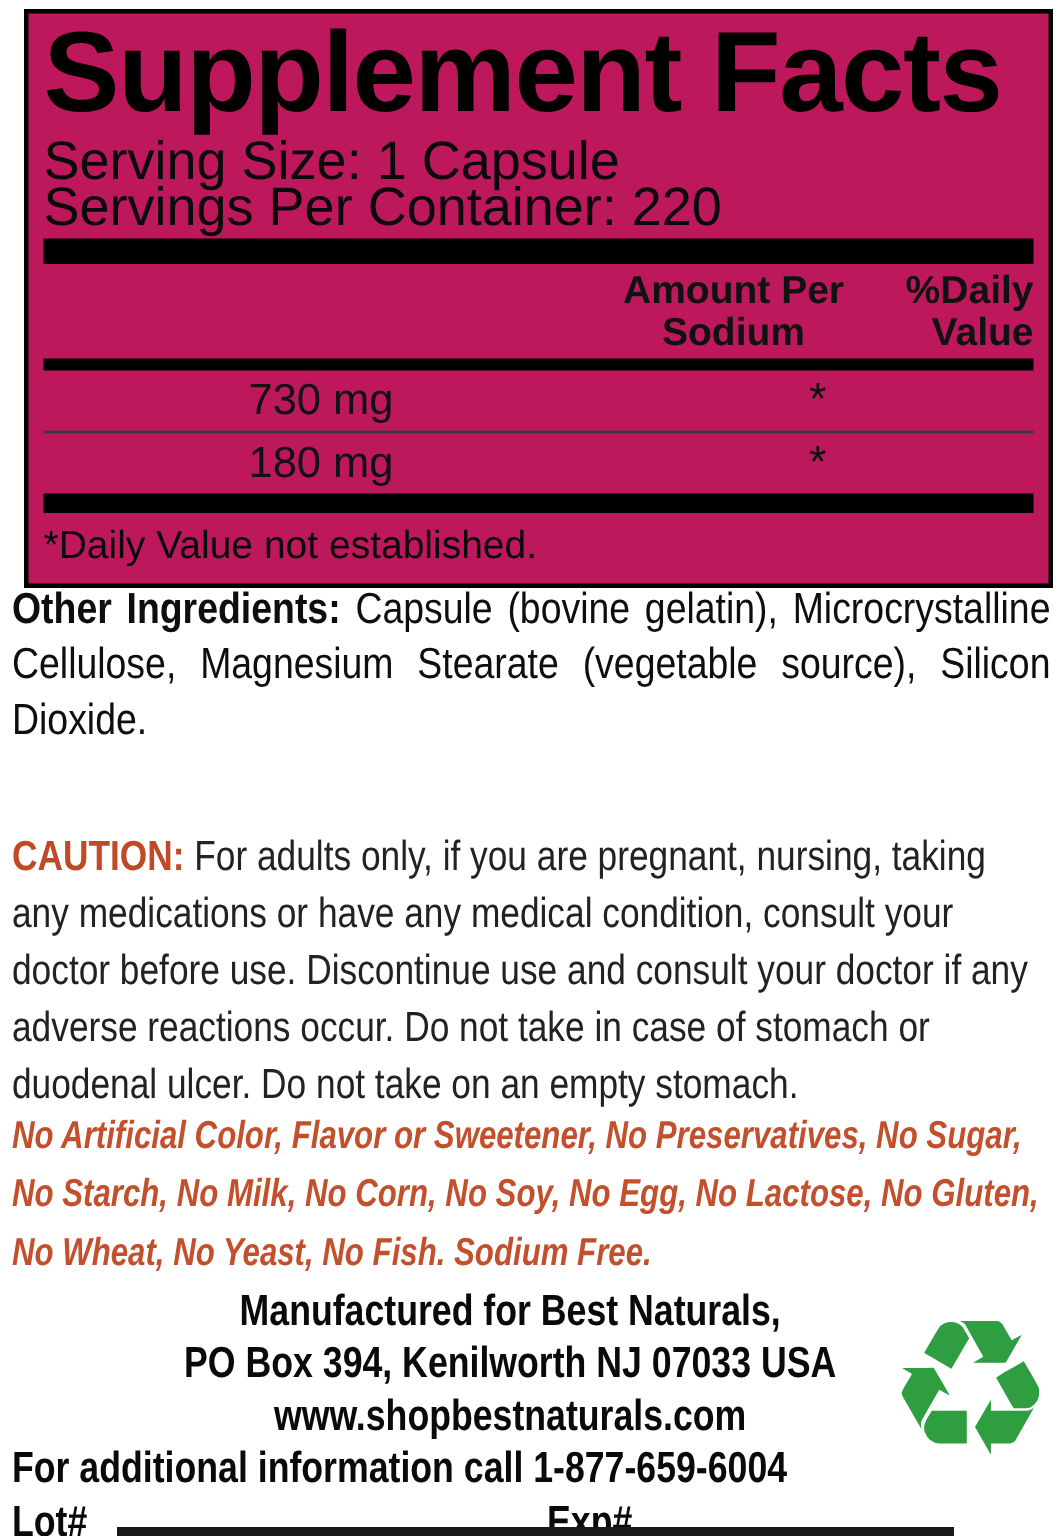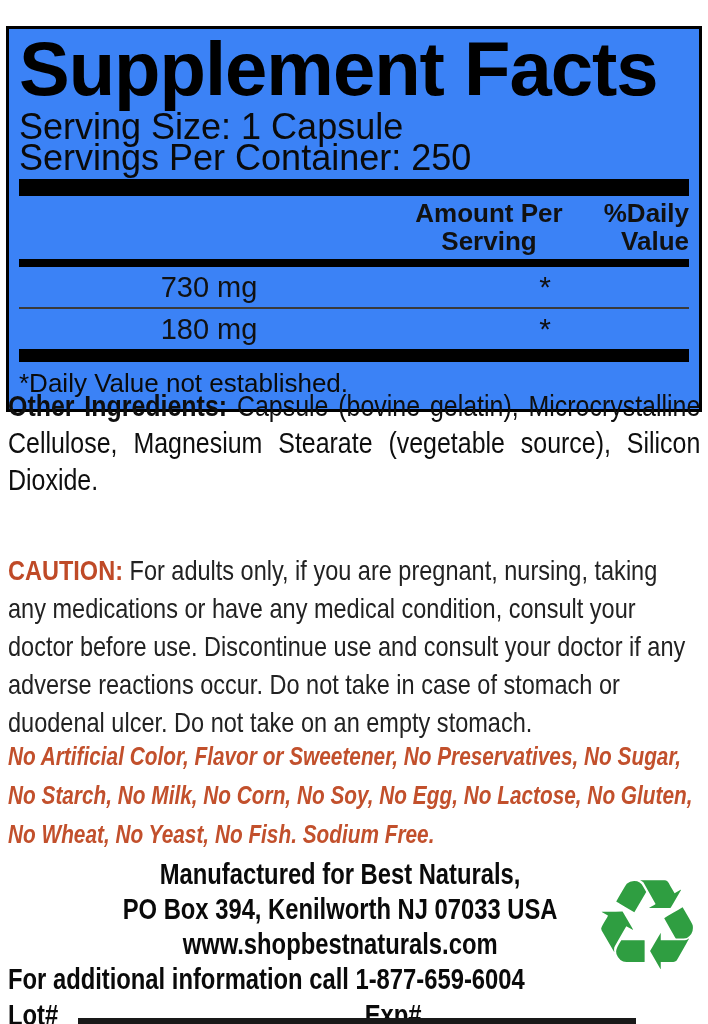--- a/index.html
+++ b/index.html
@@ -1,22 +1,22 @@
 <!DOCTYPE html>
 <html><head>
 <meta charset="utf-8">
 <style>
   * { margin: 0; padding: 0; box-sizing: border-box; }
   html, body { width: 708px; height: 1024px; background: #ffffff; overflow: hidden; }
   body { font-family: "Liberation Sans", sans-serif; color: #111; position: relative; }
 
   
   .facts-box {
-    position: absolute; top: 6px; left: 6px; right: 6px;
-    border: 3px solid #000; background: #3b82f6; padding: 4px 10px 2px 10px; margin-top: 20px;
+    position: absolute; top: 6px; left: 16px; right: 6px;
+    border: 3px solid #000; background: #be185d; padding: 4px 10px 2px 10px;
   }
   .facts-title {
     font-size: 76px; font-weight: 700; letter-spacing: -1px;
     line-height: 72px; white-space: nowrap; color: #000;
   }
   .serving-line { font-size: 36px; line-height: 31px; color: #0a0a0a; }
   .serving-block { margin-top: 6px; }
   .bar { background: #000; }
   .bar-lg { height: 17px; margin-top: 6px; }
   .bar-md { height: 8px; }
@@ -62,28 +62,28 @@
   .bottom-bar { position: absolute; bottom: 0; left: 78px; width: 558px; height: 6px; background: #191919; }
 </style>
 </head>
 <body>
 
 <div class="facts-box">
   <div class="facts-title">Supplement Facts</div>
 
   <div class="serving-block">
     <div class="serving-line">Serving Size: 1 Capsule</div>
-    <div class="serving-line">Servings Per Container: 250</div>
+    <div class="serving-line">Servings Per Container: 220</div>
   </div>
 
   <div class="bar bar-lg"></div>
 
   <div class="fgrid head-row">
     <div></div>
-    <div class="col-amount">Amount Per Serving</div>
+    <div class="col-amount">Amount Per Sodium</div>
     <div class="col-dv">%Daily Value</div>
   </div>
 
   <div class="bar bar-md"></div>
 
   <div class="fgrid nrow">
     <div class="n-amt">730 mg</div>
     <div class="n-dv">*</div>
   </div>
 

